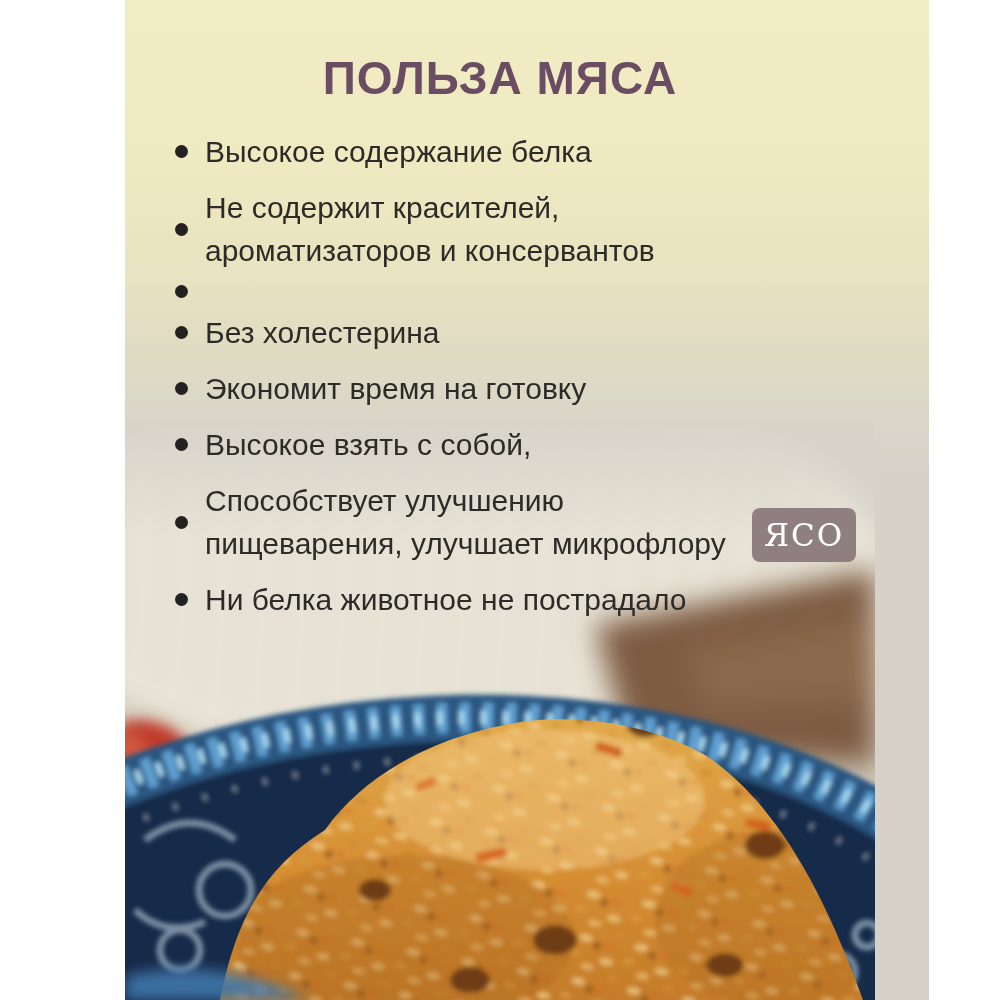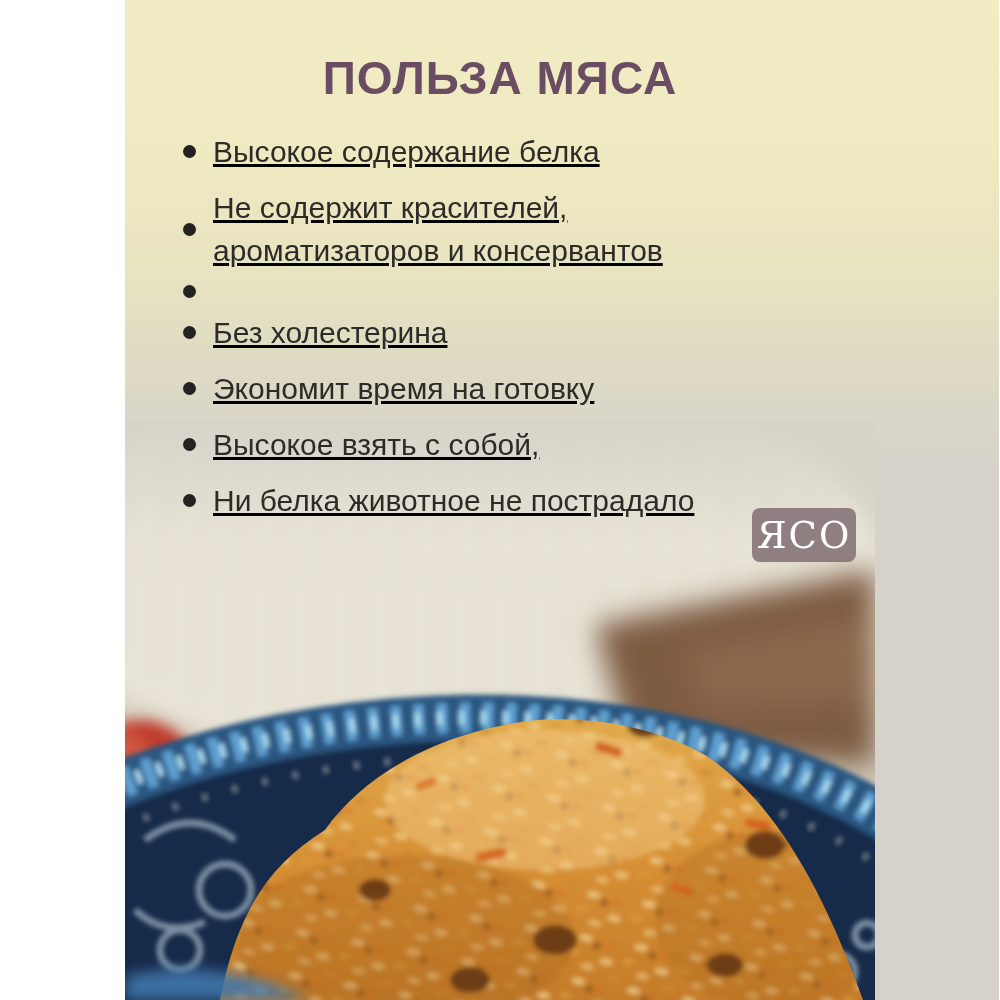--- a/index.html
+++ b/index.html
@@ -3,43 +3,43 @@
 <meta charset="utf-8">
 <style>
   html,body{margin:0;padding:0;}
   body{
     width:1000px;height:1000px;background:#ffffff;
     font-family:"Liberation Sans", sans-serif;
     position:relative;overflow:hidden;
   }
   .canvas{position:relative;width:1000px;height:1000px;background:#ffffff;}
   .content{
-    position:absolute;left:125px;top:0;width:874px;height:1000px;overflow:hidden;
+    position:absolute;left:125px;top:0;width:804px;height:1000px;overflow:hidden;
     background:linear-gradient(180deg,
       #f1ecc3 0px,#efeac1 150px,#e9e4c0 260px,
       #e0dcc3 350px,#d9d5c9 430px,#d6d2c9 470px);
   }
   .photo{position:absolute;left:0;top:420px;width:750px;height:580px;}
   .text-layer{position:absolute;left:0;top:0;width:750px;height:1000px;}
   .page-title{
     margin:52px 0 0 0;text-align:center;
     font-size:46px;line-height:52px;font-weight:700;letter-spacing:1px;
     color:#6a4d62;
   }
-  ul.benefits{list-style:none;margin:26px 0 0 8px;padding:0;text-decoration:underline;}
+  ul.benefits{list-style:none;margin:26px 0 0 0;padding:0;}
   li.benefit{display:flex;align-items:center;margin:0 0 13px 0;}
   .dot{flex:none;width:13px;height:13px;border-radius:50%;background:#242220;margin:0 17px 0 50px;}
   .lines{font-size:30px;line-height:43px;color:#2d2b28;font-weight:500;}
   .line{display:block;white-space:nowrap;}
   .brand-logo{
     position:absolute;left:627px;top:508px; 
     width:104px;height:54px;border-radius:8px;
     background:rgba(139,121,123,0.95);
     display:flex;align-items:center;justify-content:center;
-    font-family:"DejaVu Serif", serif;font-size:37px;color:#ffffff;letter-spacing:2px;
+    font-family:"DejaVu Serif", serif;font-size:31px;color:#ffffff;letter-spacing:2px;
   }
 </style>
 </head>
 <body>
 
 <div class="canvas">
   <div class="content">
 
     <svg class="photo" viewBox="0 0 750 580" width="750" height="580" aria-hidden="true">
       <defs>
@@ -184,20 +184,27 @@
         </li>
         <li class="benefit">
           <span class="dot"></span>
           <div class="lines">
             <span class="line">Высокое взять с собой,</span>
           </div>
         </li>
         <li class="benefit">
           <span class="dot"></span>
           <div class="lines">
+            <span class="line">Способствует улучшению</span>
+            <span class="line">пищеварения, улучшает микрофлору</span>
+          </div>
+        </li>
+        <li class="benefit">
+          <span class="dot"></span>
+          <div class="lines">
               <span class="line">Ни белка животное не пострадало</span>
             </div>
         </li>
       </ul>
     </div>
 
     <div class="brand-logo">
       <span>ЯСО</span>
     </div>
 

